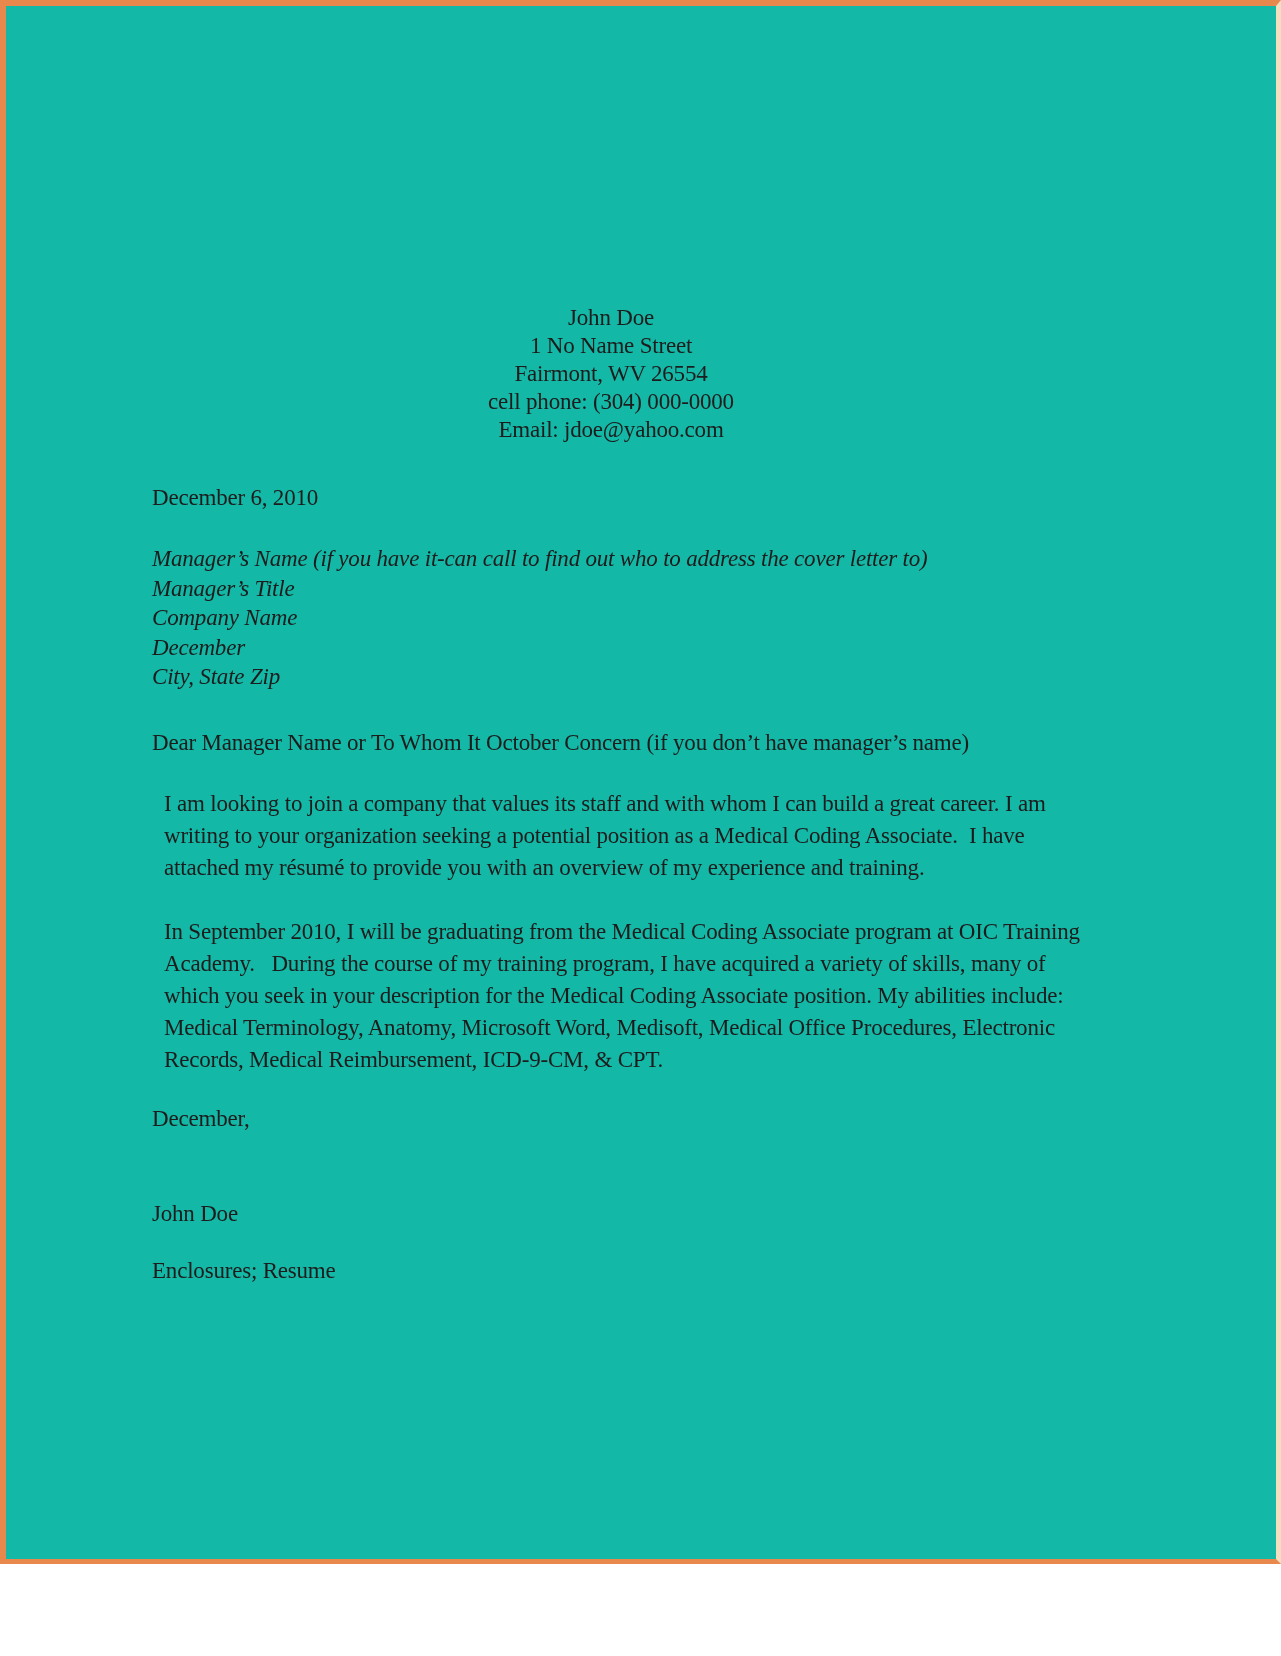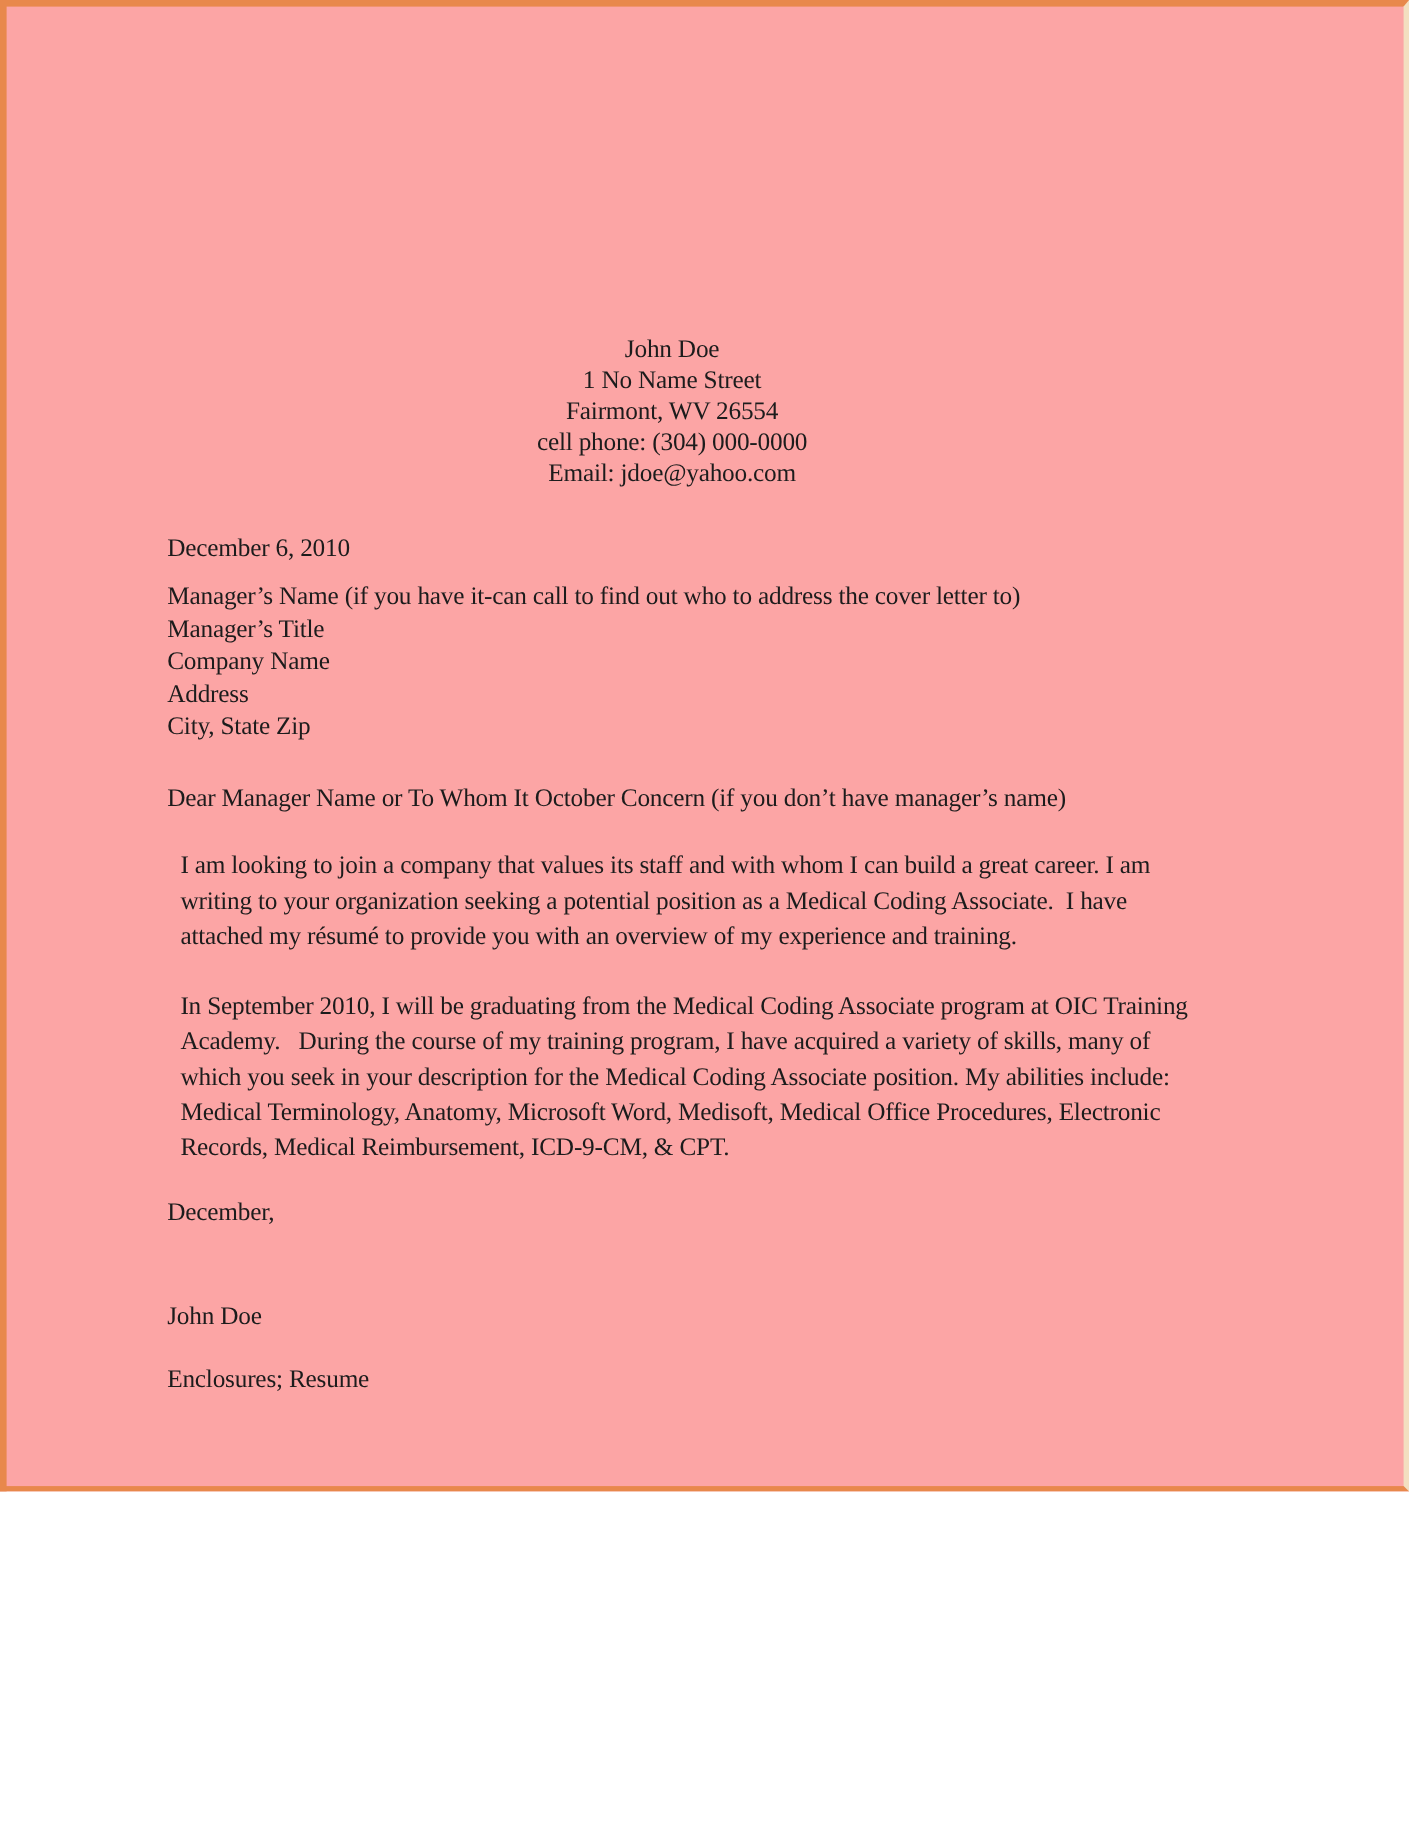--- a/index.html
+++ b/index.html
@@ -6,23 +6,23 @@
     margin: 0;
     padding: 0;
   }
   body {
     font-family: "Liberation Serif", "DejaVu Serif", serif;
     background: #ffffff;
   }
   .page {
     position: relative;
     width: 1281px;
-    height: 1356px;
+    height: 1564px;
     box-sizing: border-box;
-    background: #fca5a5;
+    background: #14b8a6;
     border-style: solid;
     border-color: #e8884c #f3dfc0 #e8884c #e8884c;
     border-width: 6px 5px 5px 6px;
     color: #1c1c1c;
     overflow: hidden;
   }
   .letter {
     box-sizing: border-box;
     width: 100%;
     height: 100%;
@@ -33,22 +33,23 @@
   .sender-block {
     text-align: center;
     line-height: 28px;
     transform: translateX(-12px);
   }
   .date-line {
     margin-top: 40px;
     line-height: 28px;
   }
   .recipient-block {
-    margin-top: 15px;
+    margin-top: 32px;
     line-height: 29.5px;
+    font-style: italic;
   }
   .salutation {
     margin-top: 36px;
     line-height: 30px;
   }
   .body-para {
     margin: 12px;
     line-height: 32px;
     white-space: pre-wrap;
   }
@@ -81,21 +82,21 @@
       <div>cell phone: (304) 000-0000</div>
       <div>Email: jdoe@yahoo.com</div>
     </div>
 
     <div class="date-line">December 6, 2010</div>
 
     <div class="recipient-block">
       <div>Manager’s Name (if you have it-can call to find out who to address the cover letter to)</div>
       <div>Manager’s Title</div>
       <div>Company Name</div>
-      <div>Address</div>
+      <div>December</div>
       <div>City, State Zip</div>
     </div>
 
     <div class="salutation">Dear Manager Name or To Whom It October Concern (if you don’t have manager’s name)</div>
 
     <p class="body-para para-1">I am looking to join a company that values its staff and with whom I can build a great career. I am writing to your organization seeking a potential position as a Medical Coding Associate.  I have attached my résumé to provide you with an overview of my experience and training.</p>
     <p class="body-para para-2">In September 2010, I will be graduating from the Medical Coding Associate program at OIC Training Academy.   During the course of my training program, I have acquired a variety of skills, many of which you seek in your description for the Medical Coding Associate position. My abilities include: Medical Terminology, Anatomy, Microsoft Word, Medisoft, Medical Office Procedures, Electronic Records, Medical Reimbursement, ICD-9-CM, &amp; CPT.</p>
 
     <div class="closing">December,</div>
     <div class="signature">John Doe</div>

